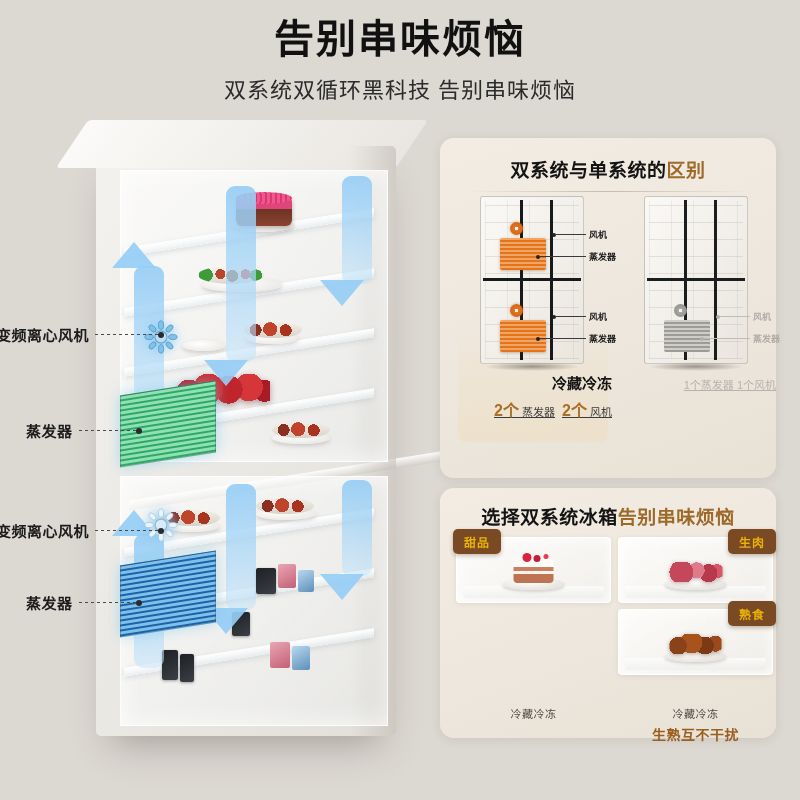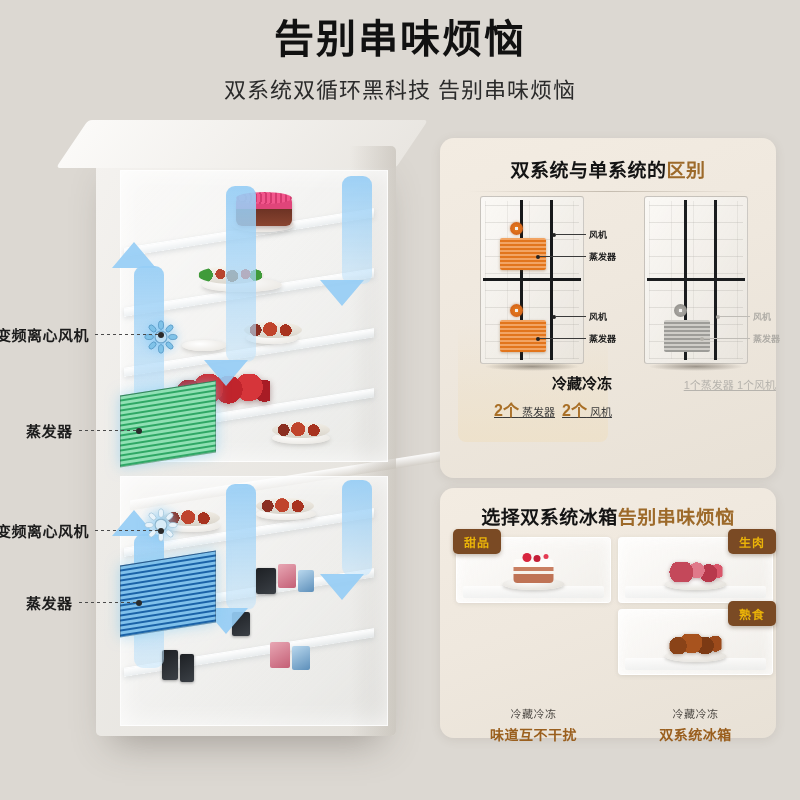--- a/index.html
+++ b/index.html
@@ -572,40 +572,39 @@
       <div class="fg-col fg-left">
         <div class="drawer">
           <span class="badge l">甜品</span>
           <div class="dish" style="width:100%; height:40px;">
             <div class="pl"></div>
             <div class="f-cake"></div>
           </div>
         </div>
         <div class="fg-foot">
           <div class="fg-sm">冷藏冷冻</div>
-          <div class="fg-bold">味道互不干扰</div>
         </div>
       </div>
 
       <div class="fg-col fg-right">
         <div class="drawer">
           <span class="badge r">生肉</span>
           <div class="dish" style="width:100%; height:40px;">
             <div class="pl"></div>
             <div class="f-rawmeat"></div>
           </div>
         </div>
         <div class="drawer">
           <span class="badge r">熟食</span>
           <div class="dish" style="width:100%; height:40px;">
             <div class="pl"></div>
             <div class="f-braise"></div>
           </div>
         </div>
         <div class="fg-foot">
           <div class="fg-sm">冷藏冷冻</div>
-          <div class="fg-bold">双系统冰箱</div>
+          <div class="fg-bold">生熟互不干扰</div>
         </div>
       </div>
     </div>
   </div>
 
 </div>
 
 </body></html>

